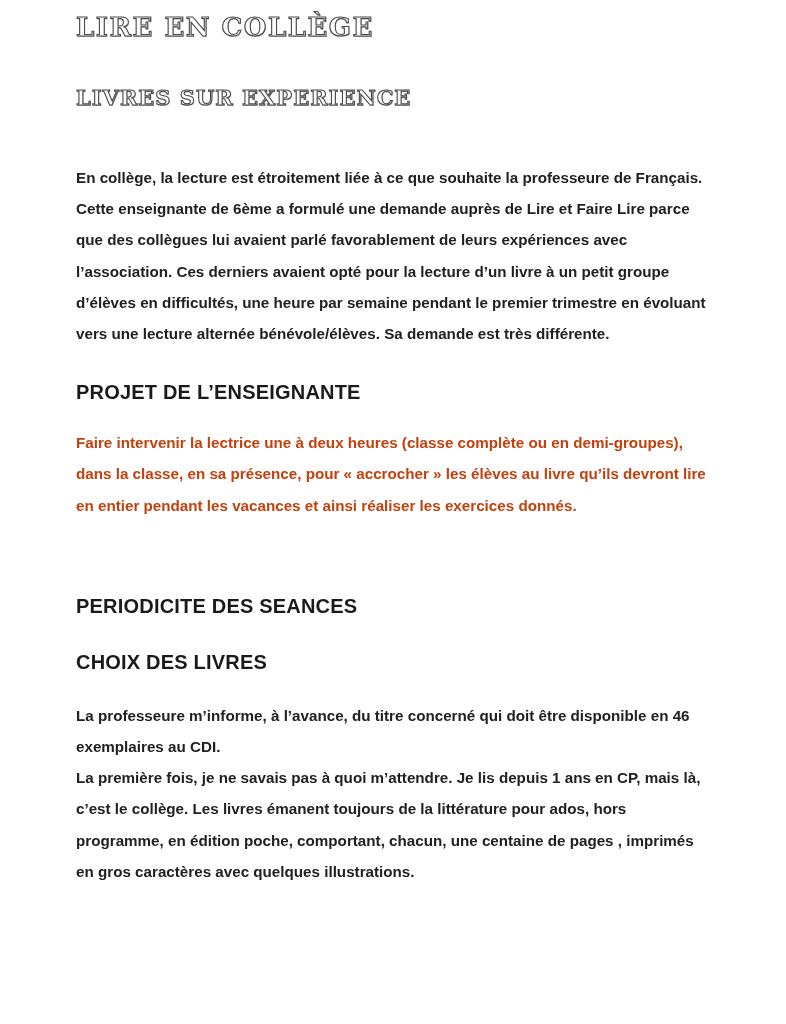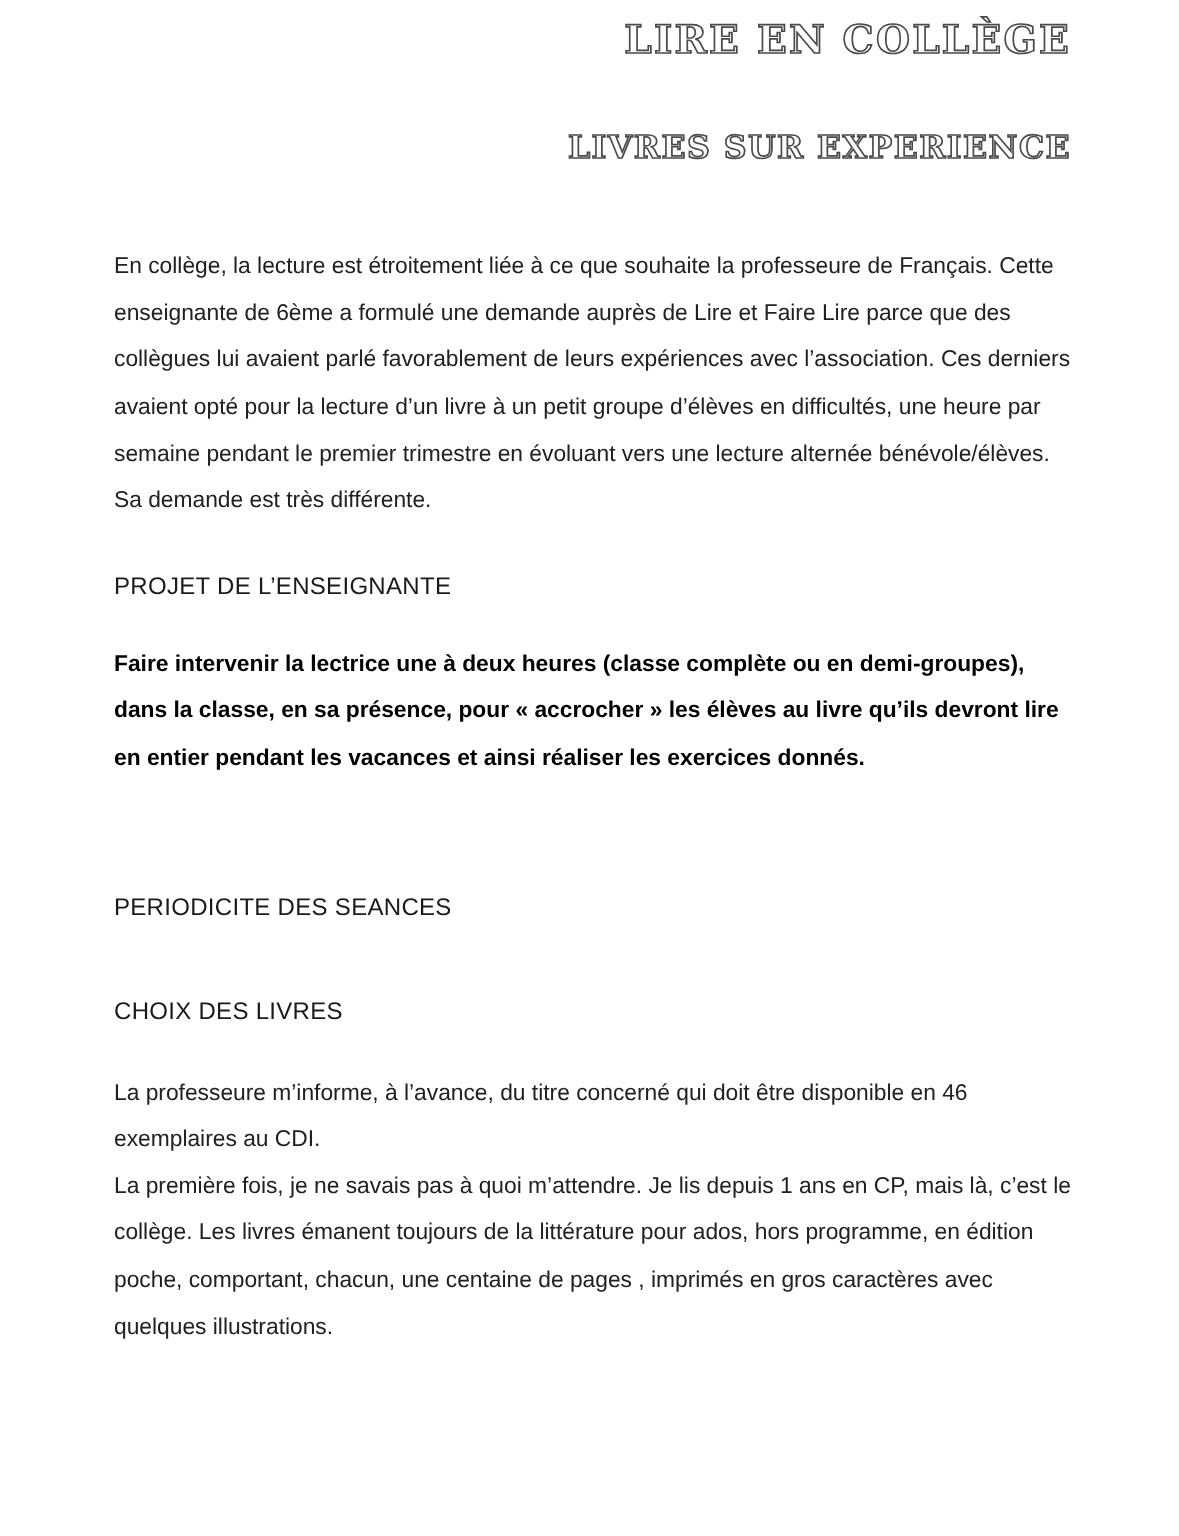--- a/index.html
+++ b/index.html
@@ -18,21 +18,21 @@
     box-sizing: border-box;
     width: 786px;
     height: 1024px;
     padding: 10px 72px 0 76px;
     background: #ffffff;
   }
   
   .engraved {
     font-family: "DejaVu Serif", serif;
     font-weight: 600;
-    text-align: right;
+    text-align: left;
     color: #4c1d95;                      
     -webkit-text-fill-color: #fdfdfd;    
     -webkit-text-stroke: 1.1px #4a4a4a;  
     text-shadow: 0.5px 0.5px 0 #a6a6a6;
   }
   .title {
     font-size: 26px;
     line-height: 34px;
     letter-spacing: 1.5px;
     margin: 0;
@@ -41,43 +41,44 @@
     font-size: 21px;
     line-height: 28px;
     letter-spacing: 1px;
     margin: 40px 0 0 0;
   }
   p.body-para {
     font-size: 15.2px;
     line-height: 31.2px;
     margin: 0;
     color: #212121;
+    font-weight: bold;
   }
   p.intro {
     margin-top: 50px;
   }
   p.after-heading {
     margin-top: 27px;
   }
   p.bold-para {
     font-weight: bold;
-    color: #000000;
+    color: #c2410c;
     margin-top: 24px;
   }
   h3.section-heading {
-    font-size: 16px;
+    font-size: 20px;
     line-height: 22px;
-    font-weight: normal;
+    font-weight: bold;
     color: #1a1a1a;
     margin: 0;
     letter-spacing: 0.2px;
   }
   h3.gap-normal { margin-top: 32px; }
   h3.gap-large-1 { margin-top: 74px; }
-  h3.gap-large-2 { margin-top: 47px; }
+  h3.gap-large-2 { margin-top: 34px; }
 </style>
 </head>
 <body>
 
 <div class="doc">
 
   <h1 class="engraved title">LIRE EN COLLÈGE</h1>
 
   <h2 class="engraved subtitle">LIVRES SUR EXPERIENCE</h2>
 

